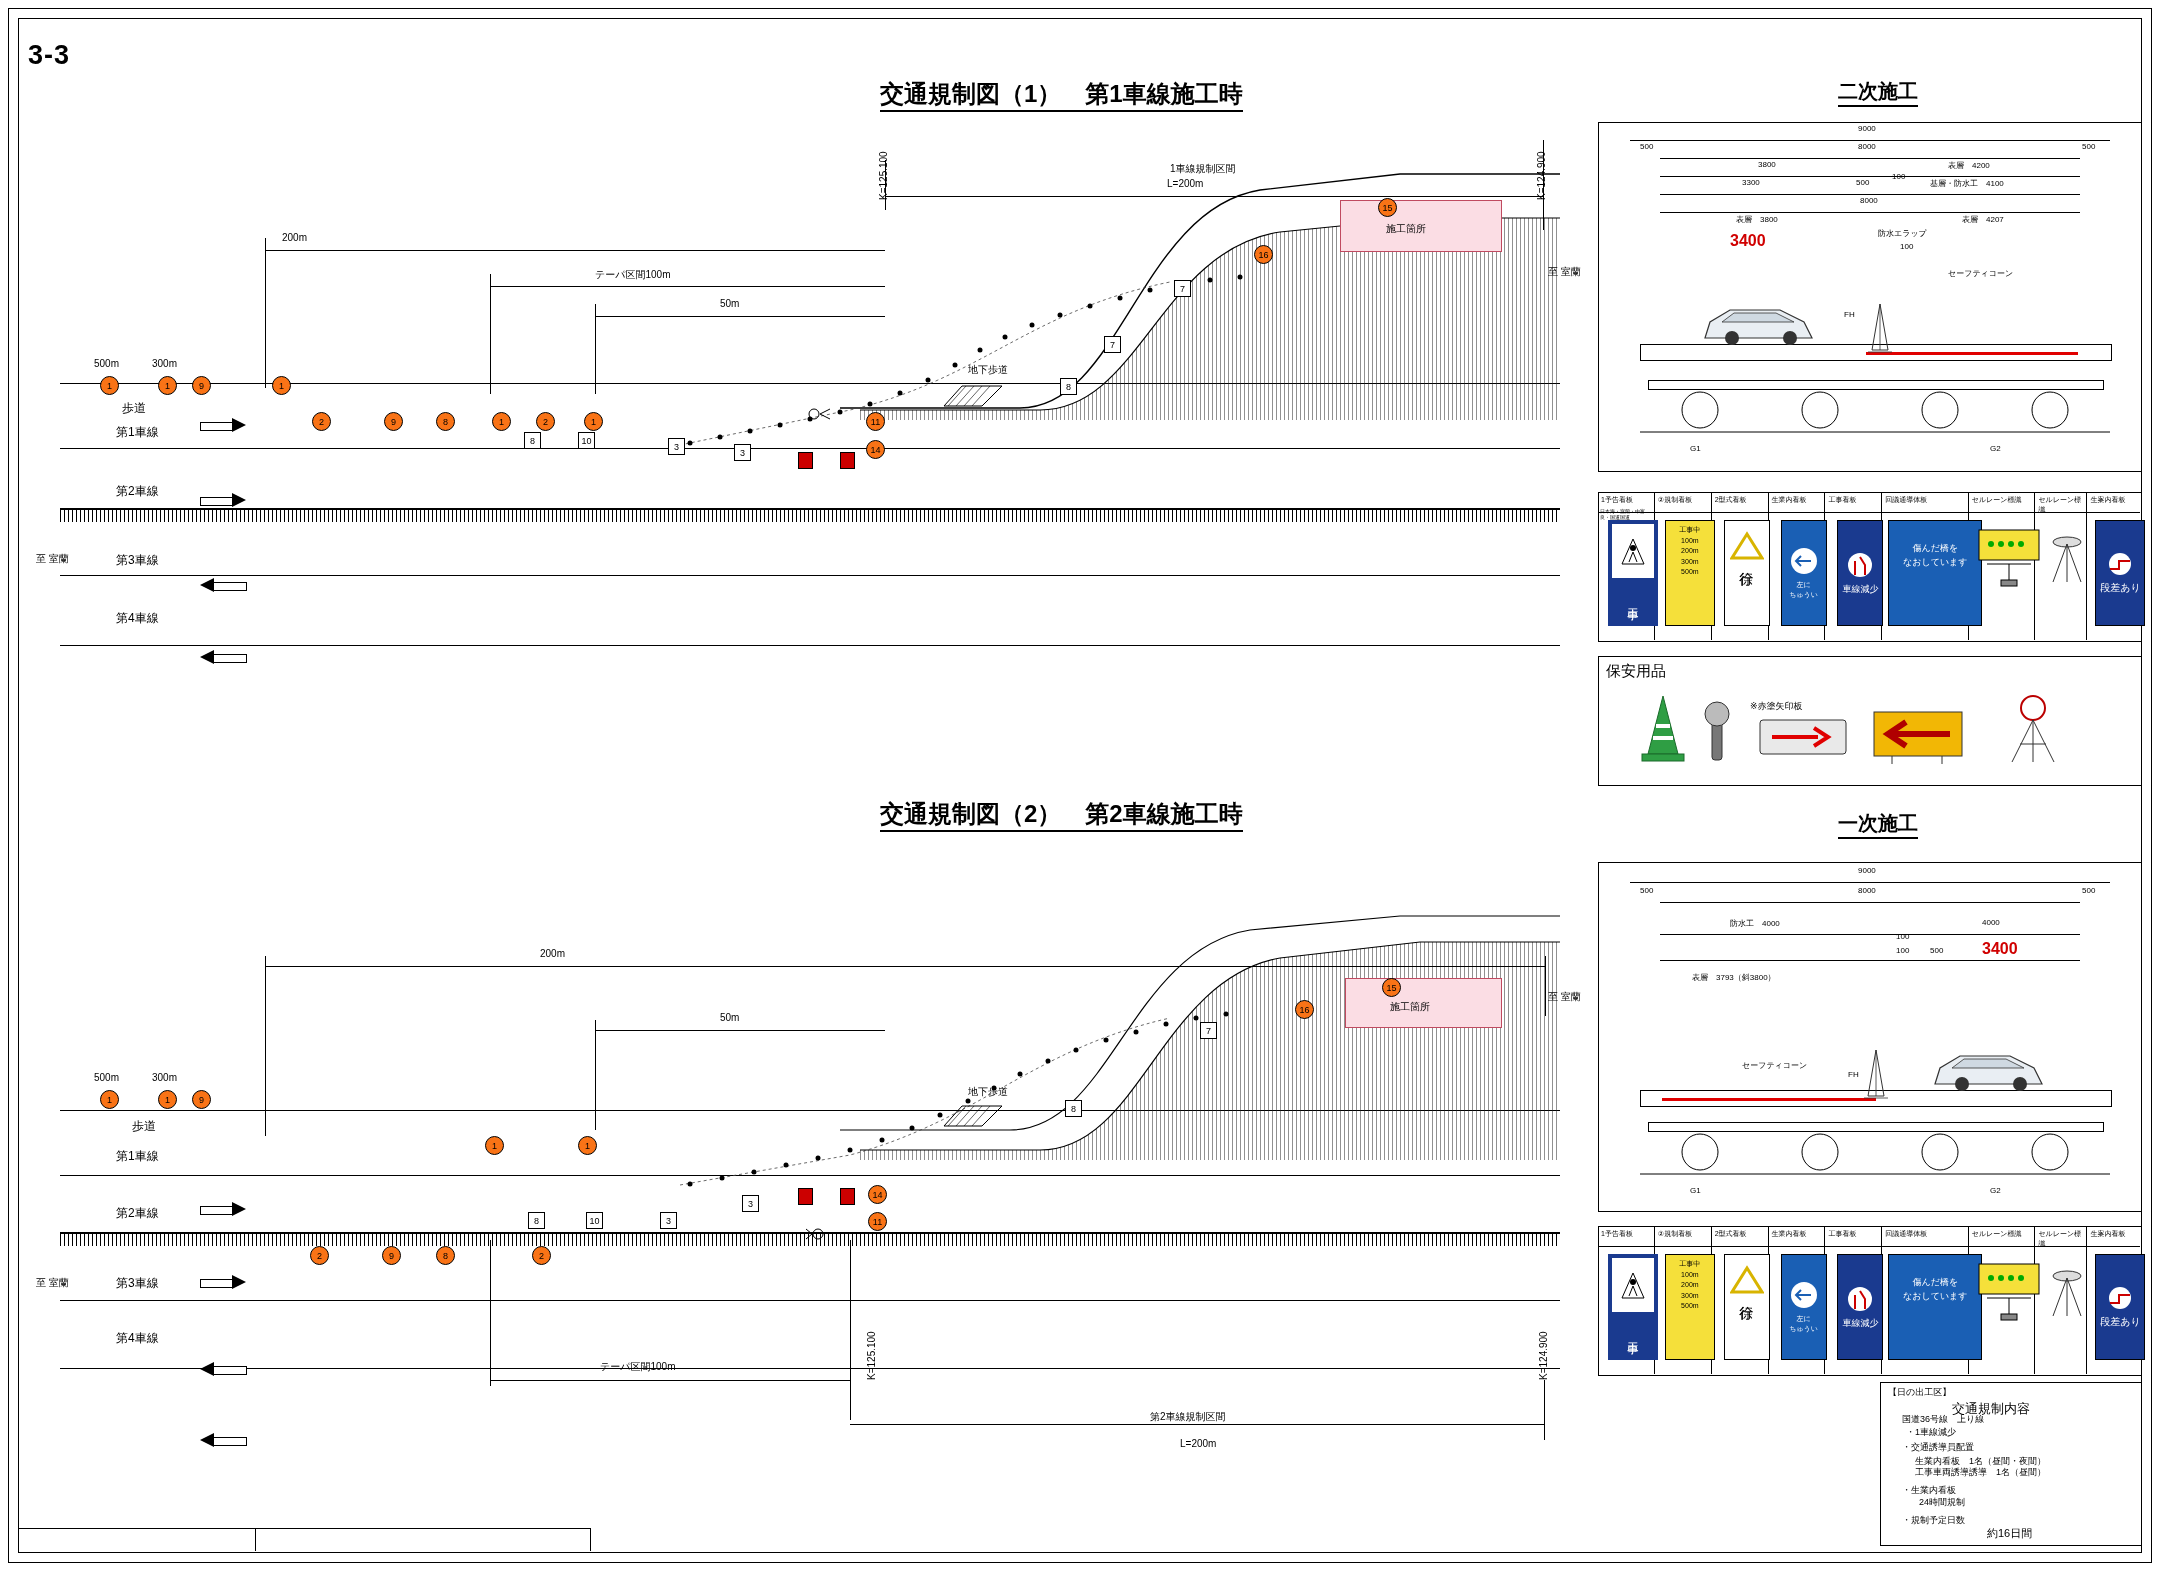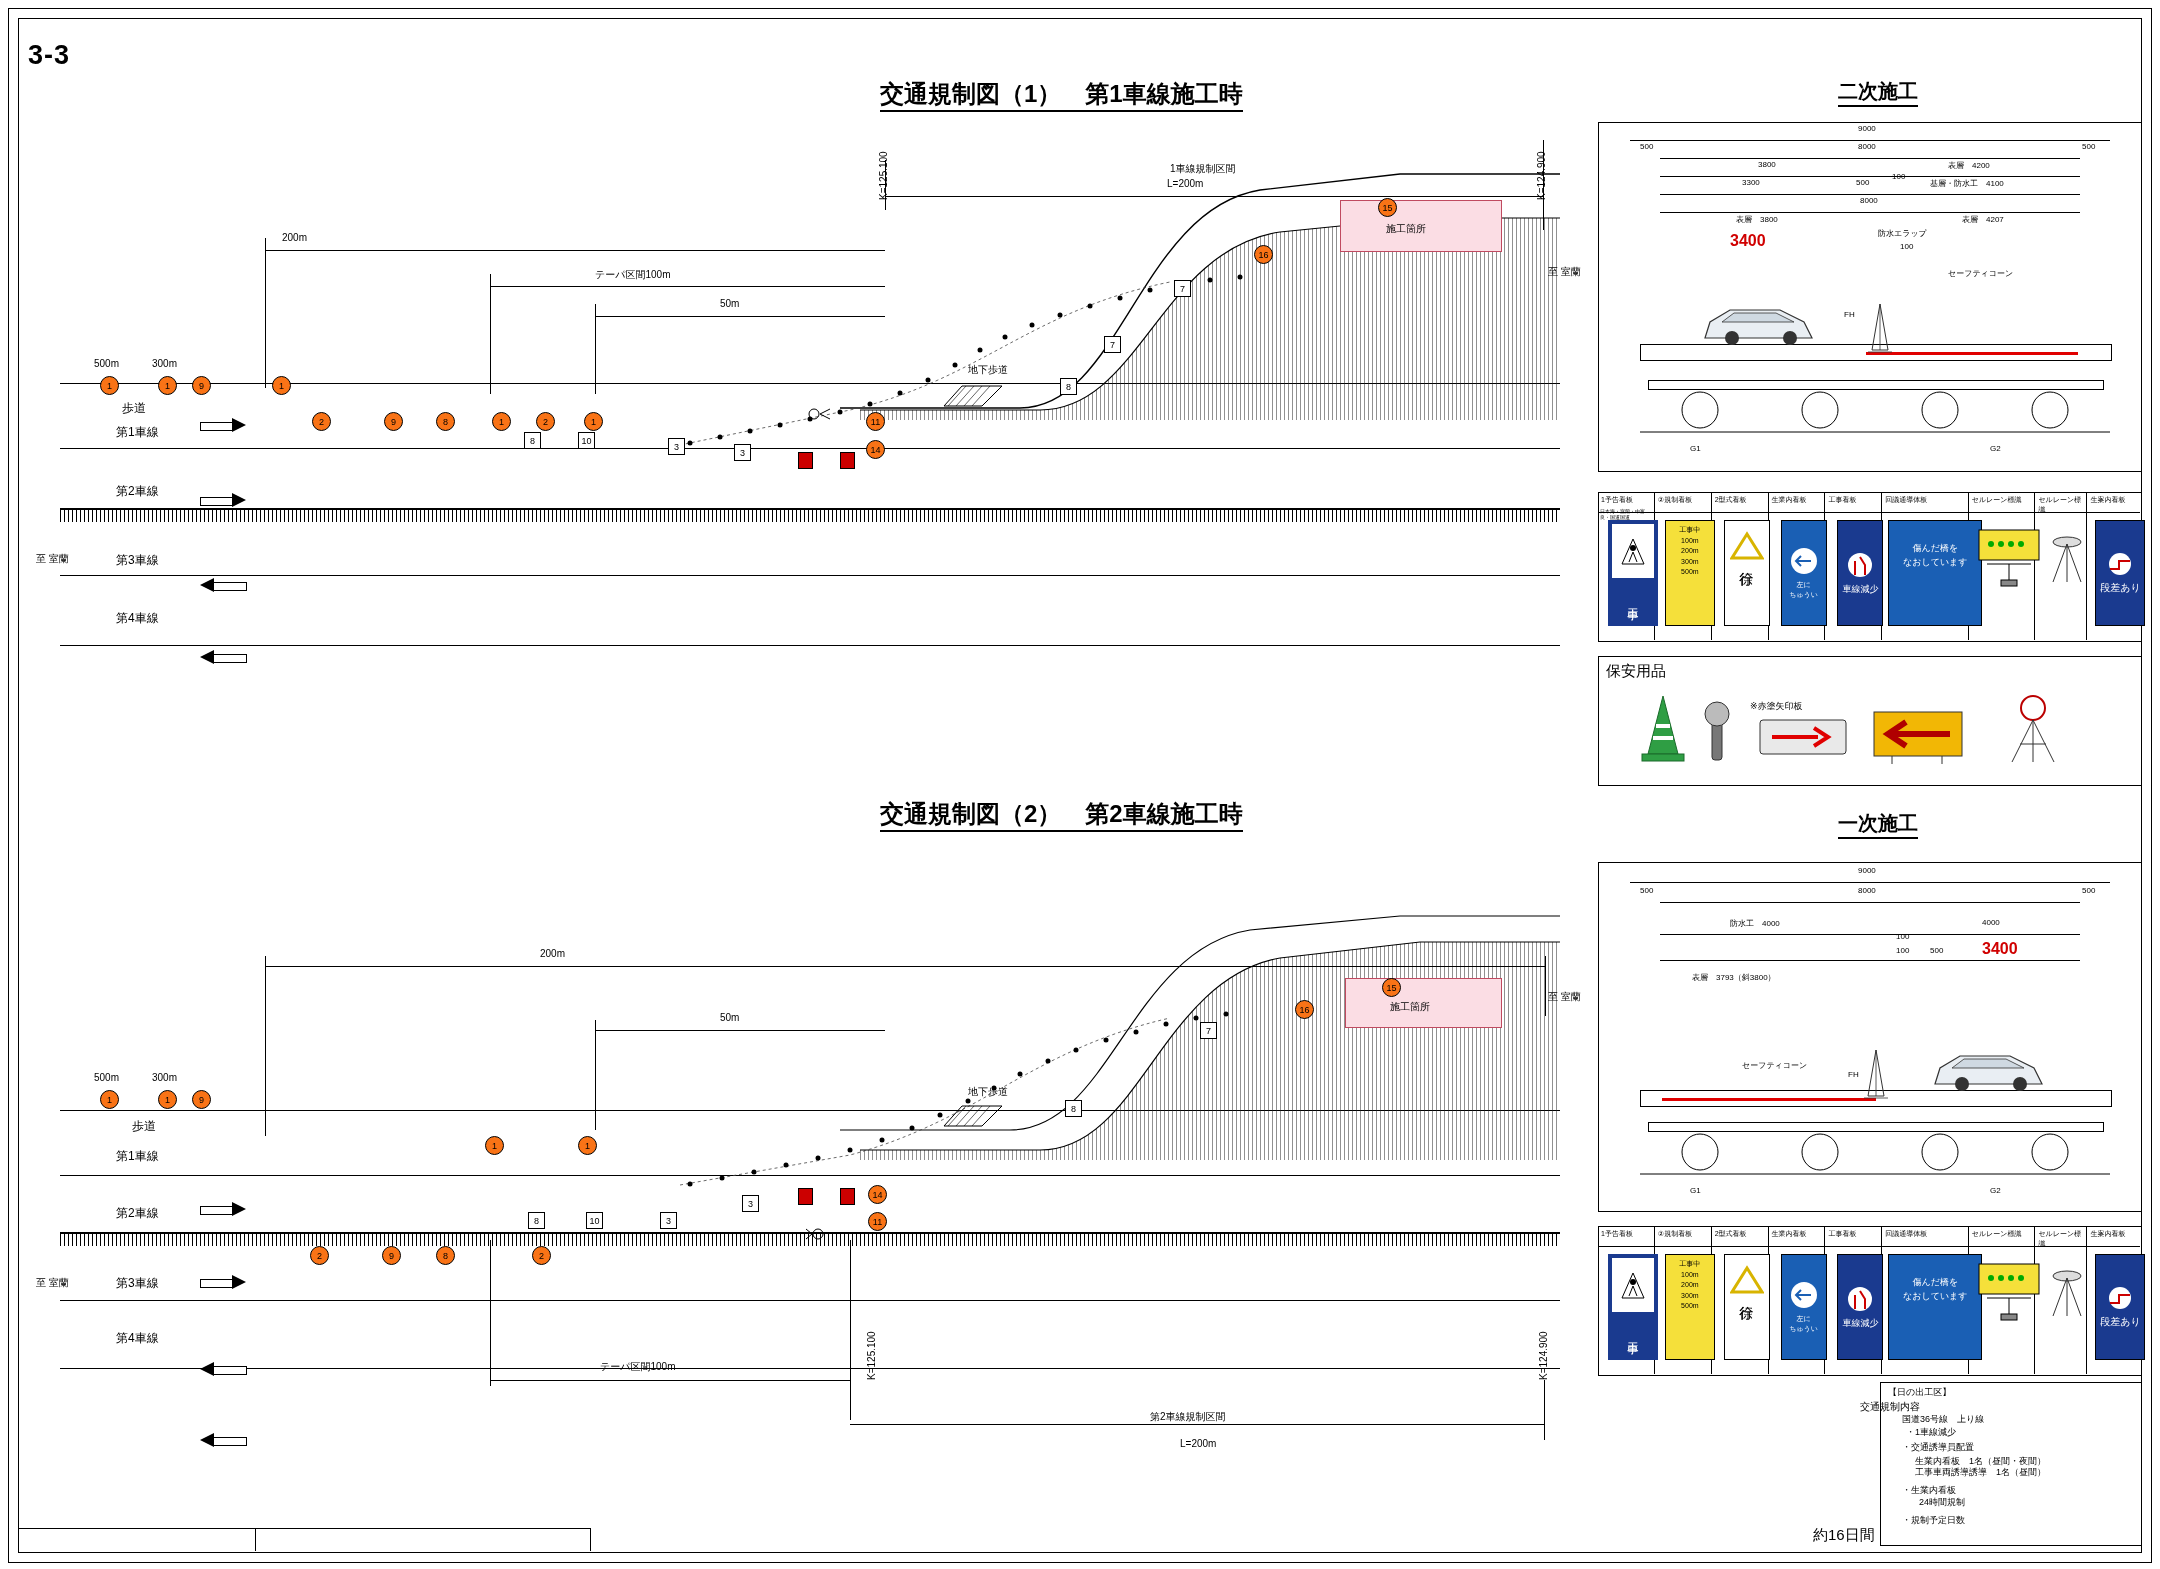--- a/index.html
+++ b/index.html
@@ -626,28 +626,28 @@
             <circle cx="13" cy="13" r="11" fill="#fff"></circle>
             <path d="M3 18 L12 18 L12 10 L23 10" stroke="#c00" stroke-width="2" fill="none"></path>
           </svg>
         <div class="mini" style="color:#fff;text-align:center;margin-top:4px;font-size:10px;">段差あり</div>
       </div>
     </div>
   </div>
 
   <div class="abs bd" style="left:1880px;top:1382px;width:260px;height:162px;"></div>
   <div class="abs mini" style="left:1888px;top:1386px;font-size:9px;">【日の出工区】</div>
-  <div class="abs mini" style="left:1860px;top:1400px;font-size:10px;">交通規制内容</div>
+  <div class="abs mini" style="left:1952px;top:1400px;font-size:13px;">交通規制内容</div>
   <div class="abs mini" style="left:1902px;top:1413px;font-size:9px;">国道36号線　上り線</div>
   <div class="abs mini" style="left:1906px;top:1426px;font-size:9px;">・1車線減少</div>
   <div class="abs mini" style="left:1902px;top:1441px;font-size:9px;">・交通誘導員配置</div>
   <div class="abs mini" style="left:1906px;top:1455px;font-size:9px;">　生業内看板　1名（昼間・夜間）</div>
   <div class="abs mini" style="left:1906px;top:1466px;font-size:9px;">　工事車両誘導誘導　1名（昼間）</div>
   <div class="abs mini" style="left:1902px;top:1484px;font-size:9px;">・生業内看板</div>
   <div class="abs mini" style="left:1910px;top:1496px;font-size:9px;">　24時間規制</div>
   <div class="abs mini" style="left:1902px;top:1514px;font-size:9px;">・規制予定日数</div>
-  <div class="abs mini" style="left:1798px;top:1526px;font-size:15px;">　約16日間</div>
+  <div class="abs mini" style="left:1976px;top:1526px;font-size:11px;">　約16日間</div>
 
   <div class="abs vline" style="left:255px;top:1528px;height:23px;"></div>
   <div class="abs vline" style="left:590px;top:1528px;height:23px;"></div>
   <div class="abs hline" style="left:18px;top:1528px;width:572px;"></div>
 
 </div>
 
 </body></html>

